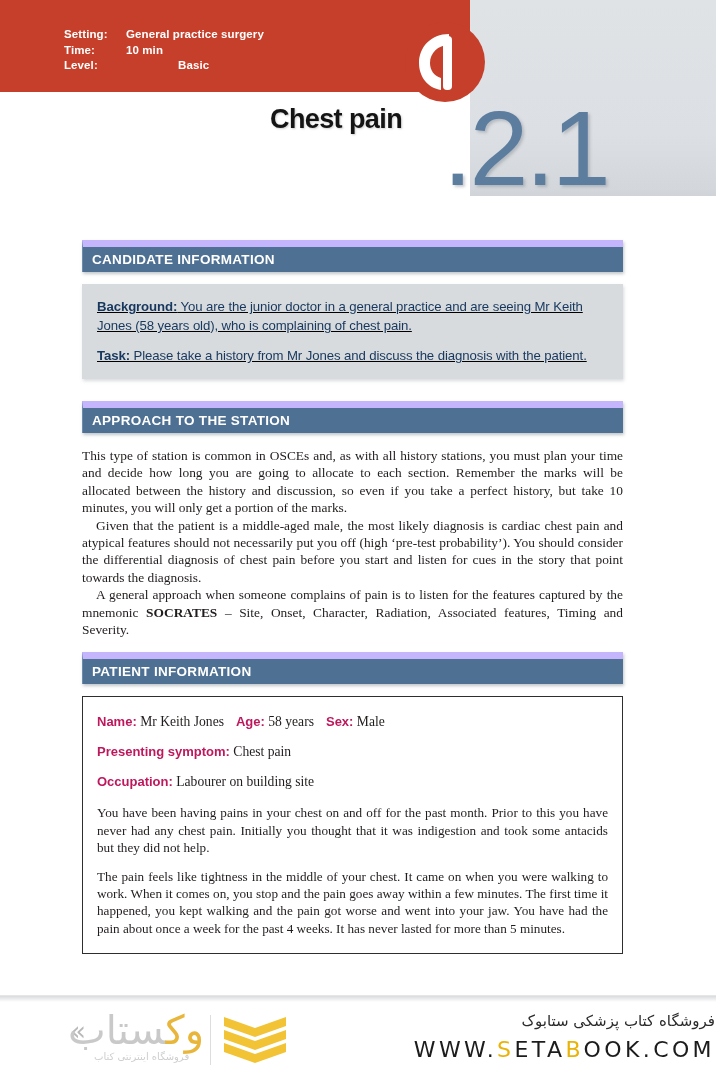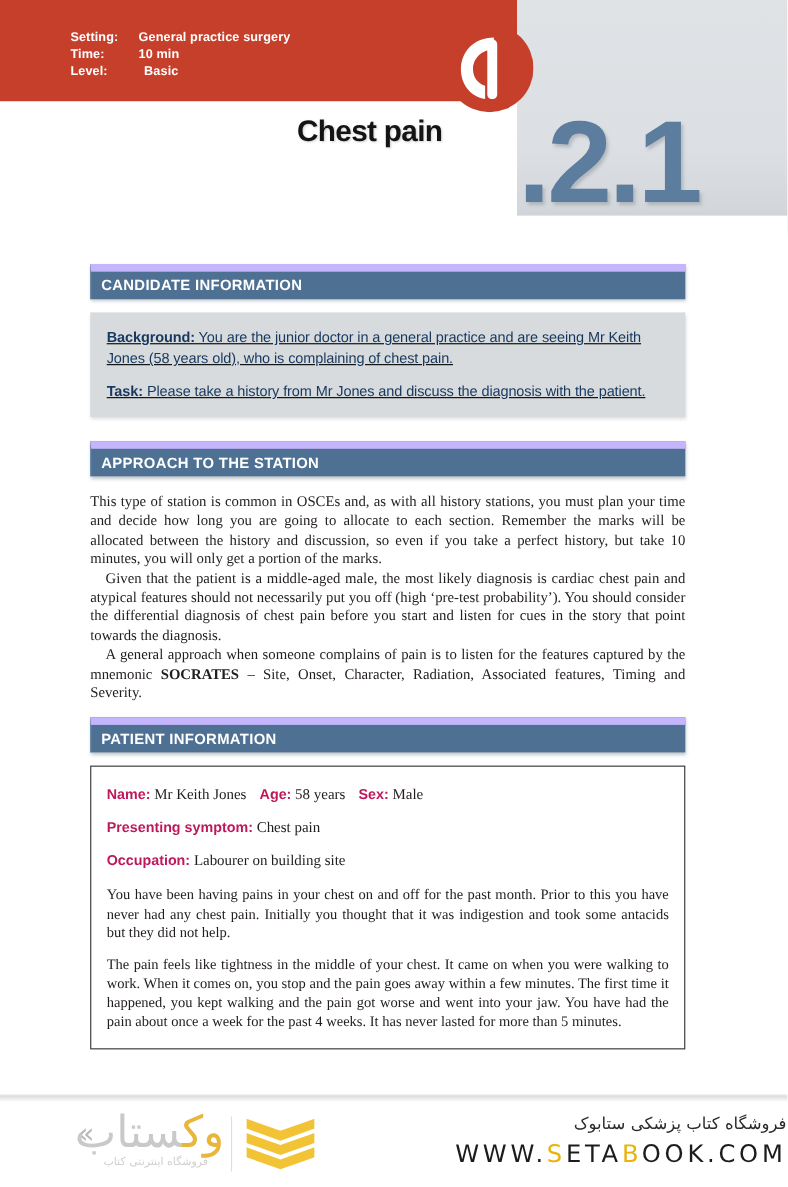--- a/index.html
+++ b/index.html
@@ -67,21 +67,21 @@
     font-family: "Liberation Sans", sans-serif;
     font-weight: bold;
     font-size: 11.5px;
     color: #ffffff;
     line-height: 15.5px;
     letter-spacing: 0.1px;
   }
   .meta-row { display: block; white-space: nowrap; }
   .meta-key { display: inline-block; width: 62px; }
   .meta-val { display: inline-block; }
-  .meta-val.indent { padding-left: 5px; }
+  .meta-val.indent { padding-left: 5px; margin-left: 47px; }
 
   
   .logo-mark {
     position: absolute;
     left: 405px; top: 22px;
     width: 80px; height: 80px;
   }
 
   .chapter-title {
     position: absolute;
@@ -92,28 +92,27 @@
     letter-spacing: -0.6px;
     color: #141414;
     text-shadow: 1px 1px 2px rgba(120,120,120,0.35);
     white-space: nowrap;
   }
 
   .chapter-number {
     position: absolute;
     left: 443px; top: 95px;
     font-family: "Liberation Sans", sans-serif;
-    font-weight: bold;
+    font-weight: normal;
     font-size: 106px;
     line-height: 106px;
     letter-spacing: -3px;
     color: #5c7d9e;
     text-shadow: 2px 2px 3px rgba(130,140,150,0.45);
     white-space: nowrap;
-    margin-left: 28px;
   }
 
   
   .content {
     position: absolute;
     left: 82px; top: 240px;
     width: 541px;
   }
 
   .bar {

